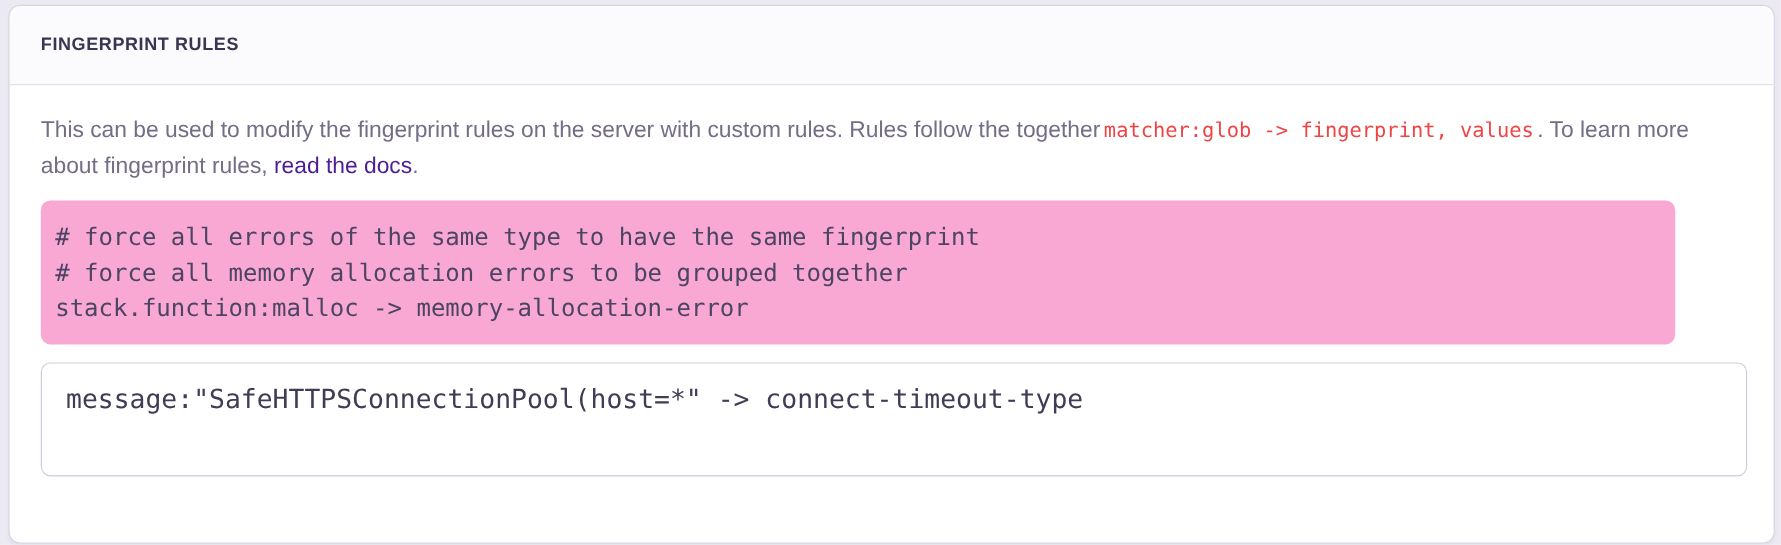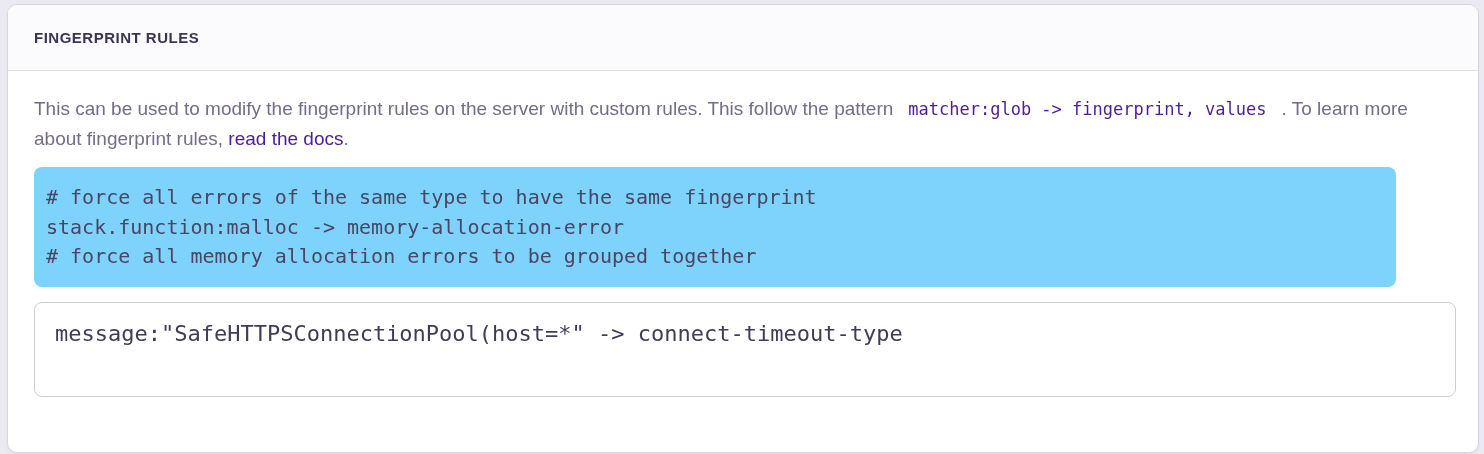--- a/index.html
+++ b/index.html
@@ -46,32 +46,32 @@
   .description {
     margin: 0 0 13px 0;
     max-width: 1378px;
     font-size: 19px;
     line-height: 30px;
     color: #746d85;
   }
   .inline-code {
     font-family: "DejaVu Sans Mono", "Liberation Mono", monospace;
     font-size: 17px;
-    color: #4c1d95;
-    margin: 0 15px;
+    color: #ef4444;
+    margin: 0 3px;
   }
   .docs-link {
     color: #4c1d95;
     text-decoration: none;
     cursor: pointer;
   }
   .example {
     margin: 0 56px 15px 0;
     padding: 16px 16px 15px 12px;
-    background: #7dd3fc;
+    background: #f9a8d4;
     border-radius: 8px;
     font-family: "DejaVu Sans Mono", "Liberation Mono", monospace;
     font-size: 20px;
     line-height: 29.5px;
     color: #4b4462;
     white-space: pre;
     overflow: hidden;
   }
   .rules-input {
     display: block;
@@ -95,21 +95,21 @@
 <body>
 
 <section class="panel">
 
   <header class="panel-header">
     <h2 class="panel-title">FINGERPRINT RULES</h2>
   </header>
 
   <div class="panel-body">
 
-    <p class="description"><span>This can be used to modify the fingerprint rules on the server with custom rules. This follow the pattern</span><code class="inline-code">matcher:glob -&gt; fingerprint, values</code><span>. To learn more about fingerprint rules, </span><a class="docs-link" href="#">read the docs</a><span>.</span></p>
+    <p class="description"><span>This can be used to modify the fingerprint rules on the server with custom rules. Rules follow the together</span><code class="inline-code">matcher:glob -&gt; fingerprint, values</code><span>. To learn more about fingerprint rules, </span><a class="docs-link" href="#">read the docs</a><span>.</span></p>
 
-    <pre class="example"><div class="code-line"># force all errors of the same type to have the same fingerprint</div><div class="code-line">stack.function:malloc -&gt; memory-allocation-error</div><div class="code-line"># force all memory allocation errors to be grouped together</div></pre>
+    <pre class="example"><div class="code-line"># force all errors of the same type to have the same fingerprint</div><div class="code-line"># force all memory allocation errors to be grouped together</div><div class="code-line">stack.function:malloc -&gt; memory-allocation-error</div></pre>
 
     <textarea class="rules-input" spellcheck="false" style="">message:"SafeHTTPSConnectionPool(host=*" -&gt; connect-timeout-type</textarea>
 
   </div>
 
 </section>
 
 </body></html>

